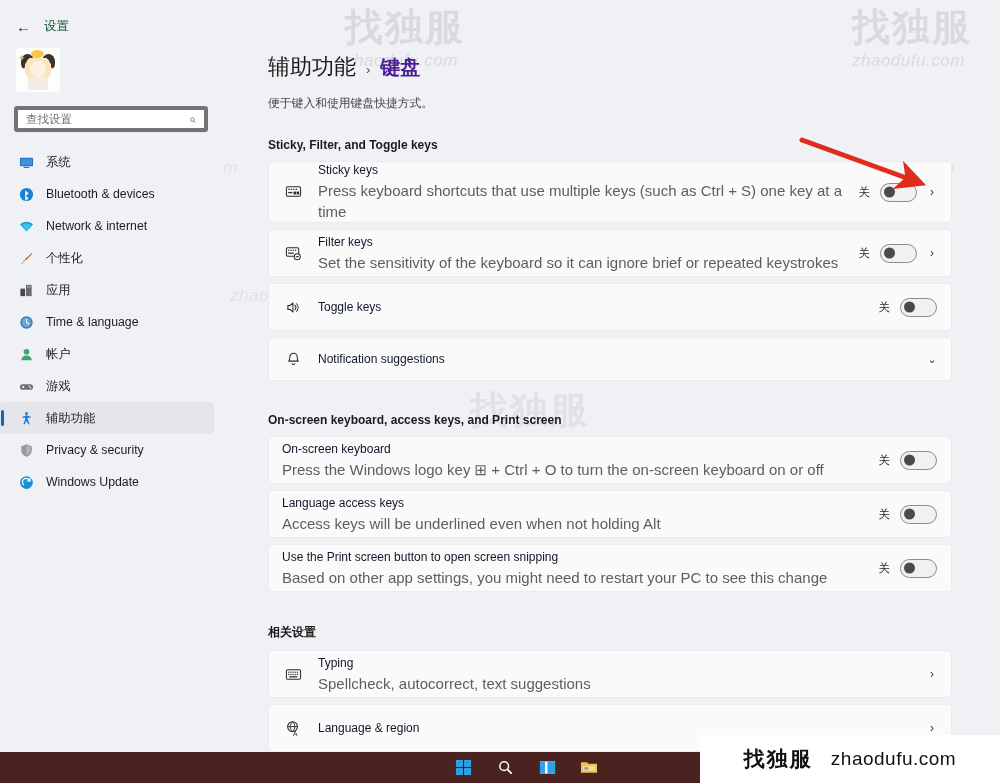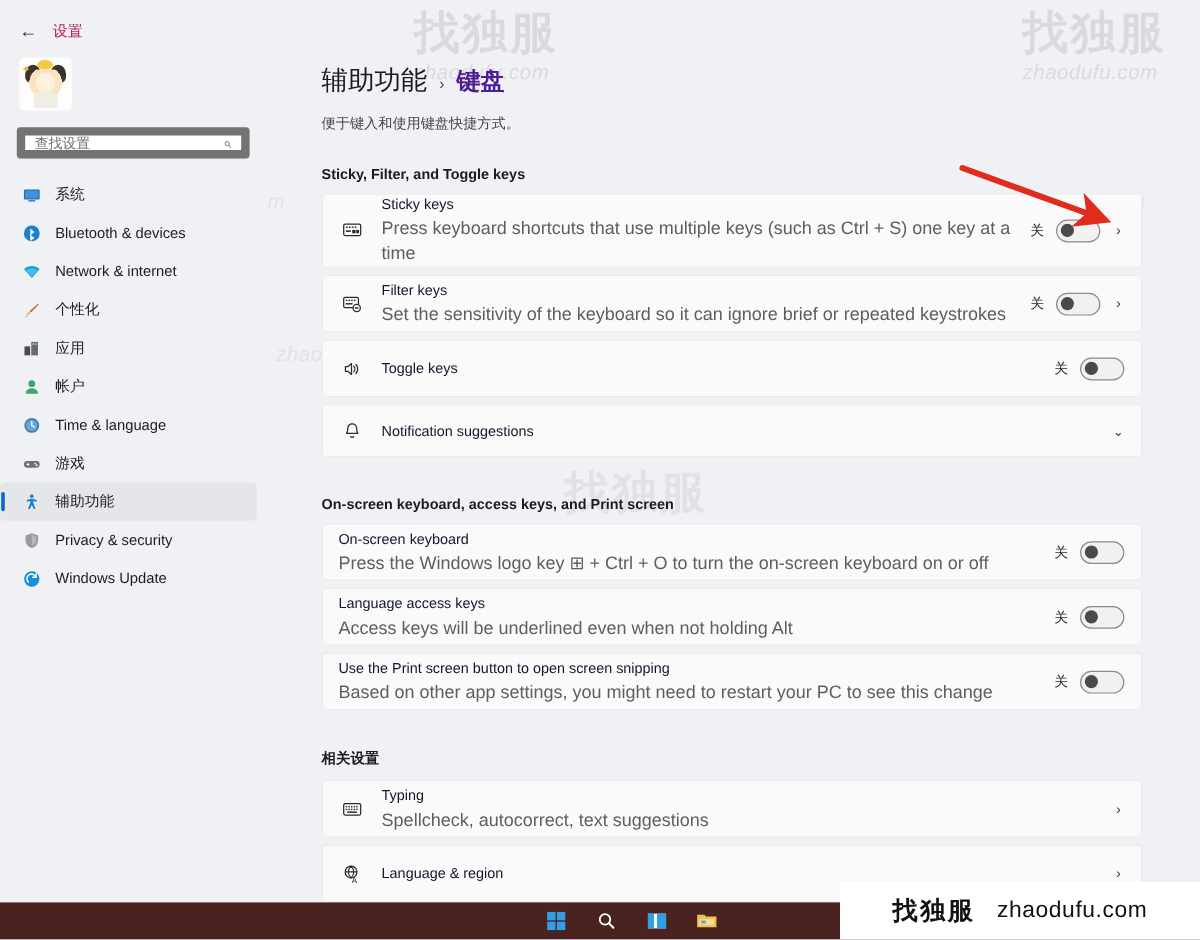--- a/index.html
+++ b/index.html
@@ -20,41 +20,41 @@
                display: block; margin-top: -2px; letter-spacing: .5px; }
   .wm.faint { opacity: .55; }
 
   
   .sidebar {
     position: absolute; left: 0; top: 0; width: 222px; height: 752px;
     background: #eff1f4; z-index: 10; padding-top: 10px;
   }
   .title-row { display: flex; align-items: center; gap: 13px; padding: 6px 0 0 16px; height: 26px; }
   .back-arrow { font-size: 15px; color: #2b2b2b; line-height: 1; }
-  .app-title { font-size: 12.5px; color: #be185d; }
+  .app-title { font-size: 12.5px; color: #14532d; }
 
   .avatar-wrap { padding: 12px 0 0 16px; }
   .avatar {
     width: 44px; height: 44px; border-radius: 4px; position: relative;
     background: #fdfdfb; overflow: hidden;
   }
   .avatar .face { position: absolute; left: 8px; top: 10px; width: 28px; height: 24px;
      background: radial-gradient(circle at 50% 45%, #fdf0dd 0 42%, #fbe3c0 43% 70%, rgba(0,0,0,0) 71%); }
   .avatar .hairL, .avatar .hairR { position: absolute; top: 6px; width: 13px; height: 15px;
      background: #3a3330; border-radius: 60% 60% 40% 40%; }
   .avatar .hairL { left: 5px; } .avatar .hairR { right: 5px; }
   .avatar .buns { position: absolute; left: 15px; top: 2px; width: 13px; height: 8px;
      background: #f6c945; border-radius: 50%; }
   .avatar .body { position: absolute; left: 12px; bottom: 2px; width: 20px; height: 13px;
      background: #f2ede4; border-radius: 3px 3px 2px 2px; }
   .avatar .spark { position: absolute; left: 2px; top: 5px; color: #f3b73c; font-size: 9px; }
 
   .search-box {
     margin: 14px 0 0 14px; width: 194px; height: 26px; background: #fff;
-    border: 7px solid #737373; border-radius: 3px; display: flex;
+    border: 4px solid #737373; border-radius: 3px; display: flex;
     align-items: center; padding: 0 8px; box-shadow: 0 1px 0 rgba(0,0,0,.03);
   }
   .search-box .ph { font-size: 11.5px; color: #6f6f6f; flex: 1; }
   .search-box .mag { font-size: 12px; color: #5a5a5a; transform: scaleX(-1); }
 
   .nav { margin-top: 14px; }
   .nav-item {
     position: relative; display: flex; align-items: center; gap: 12px;
     height: 32px; padding-left: 18px; margin: 0 8px 0 0; border-radius: 4px;
     font-size: 12.3px; color: #1d1d1d;
@@ -259,36 +259,36 @@
               <rect x="8.5" y="3.2" width="1.6" height="1.6" fill="#7cc0f0"></rect>
               <rect x="11" y="3.2" width="1.6" height="1.6" fill="#7cc0f0"></rect>
             </svg>
         </span>
         <span>应用</span>
       </div>
 
       <div class="nav-item">
         <span class="nav-ico">
           <svg width="15" height="15" viewBox="0 0 16 16">
-              <circle cx="8" cy="5" r="3" fill="#3aa86b"></circle>
-              <path d="M2.5 14c0-3 2.5-5 5.5-5s5.5 2 5.5 5H2.5z" fill="#3aa86b"></path>
-            </svg>
-        </span>
-        <span>帐户</span>
-      </div>
-
-      <div class="nav-item">
-        <span class="nav-ico">
-          <svg width="15" height="15" viewBox="0 0 16 16">
               <circle cx="8" cy="8" r="6.6" fill="#3f7fb8"></circle>
               <circle cx="8" cy="8" r="5" fill="#6aa6d6"></circle>
               <path d="M8 4.6V8l2.4 1.6" stroke="#fff" stroke-width="1.1" fill="none" stroke-linecap="round"></path>
             </svg>
         </span>
         <span>Time &amp; language</span>
+      </div>
+
+      <div class="nav-item">
+        <span class="nav-ico">
+          <svg width="15" height="15" viewBox="0 0 16 16">
+              <circle cx="8" cy="5" r="3" fill="#3aa86b"></circle>
+              <path d="M2.5 14c0-3 2.5-5 5.5-5s5.5 2 5.5 5H2.5z" fill="#3aa86b"></path>
+            </svg>
+        </span>
+        <span>帐户</span>
       </div>
 
       <div class="nav-item">
         <span class="nav-ico">
           <svg width="15" height="15" viewBox="0 0 16 16">
               <rect x="1" y="5.5" width="14" height="6" rx="3" fill="#707070"></rect>
               <circle cx="4.6" cy="8.5" r="1.1" fill="#fff"></circle>
               <circle cx="11" cy="7.8" r=".8" fill="#fff"></circle>
               <circle cx="12.4" cy="9.3" r=".8" fill="#fff"></circle>
             </svg>

